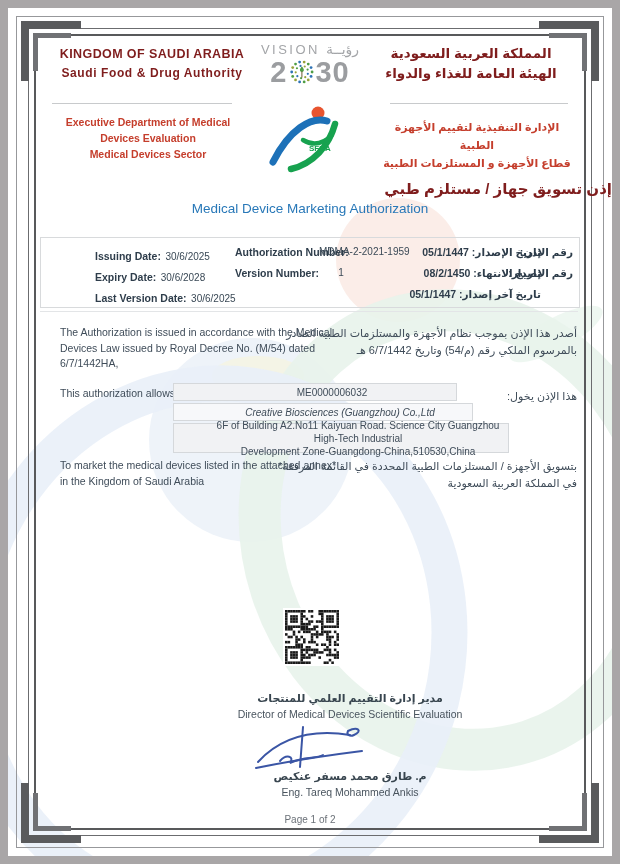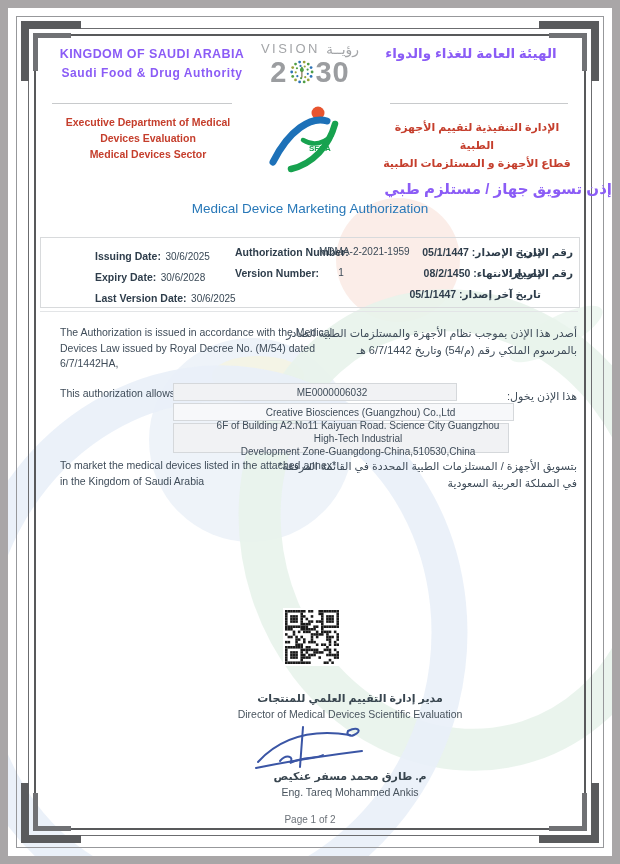--- a/index.html
+++ b/index.html
@@ -8,26 +8,26 @@
     width:620px;height:864px;position:relative;
     background:#a9a6a7;
     font-family:"Liberation Sans","DejaVu Sans",sans-serif;
     -webkit-font-smoothing:antialiased;
   }
   .page{position:absolute;left:8px;top:8px;width:604px;height:848px;background:#ffffff;overflow:hidden;}
   .abs{position:absolute;}
   .wm{position:absolute;left:0;top:0;z-index:0;}
   .frame{position:absolute;z-index:2;pointer-events:none;}
   .content{position:absolute;left:0;top:0;width:100%;height:100%;z-index:3;}
-  .blue{color:#8b5cf6;}
+  .blue{color:#7f1d1d;}
   .red{color:#c53e2c;}
   .hdr-en{font-weight:bold;font-size:12.5px;line-height:19px;letter-spacing:.4px;text-align:center;}
   .hdr-en .l2{font-size:12px;letter-spacing:.6px;}
   .hdr-ar{font-weight:bold;font-size:13.5px;line-height:20px;text-align:center;direction:rtl;}
-  .vision-row1{font-size:13px;color:#a3a5a8;letter-spacing:2.5px;display:flex;align-items:flex-start;gap:6px;justify-content:center;}
+  .vision-row1{font-size:13px;color:#a3a5a8;letter-spacing:2.5px;display:flex;align-items:center;gap:6px;justify-content:center;}
   .vision-row2{display:flex;align-items:center;justify-content:center;gap:1px;margin-top:1px;}
   .vision-digit{font-size:29px;font-weight:bold;color:#9b9da0;letter-spacing:1px;line-height:28px;}
   .dept{font-weight:bold;font-size:10.5px;line-height:16px;text-align:center;}
   .dept-ar{font-weight:bold;font-size:11px;line-height:18px;text-align:center;direction:rtl;}
   .title-ar{font-weight:bold;font-size:15px;direction:rtl;}
   .title-en{font-size:13.5px;text-align:center;color:#2878b8;}
   .fieldbox{border:1px solid #d8dadc;background:transparent;}
   .flabel{font-weight:bold;font-size:10.5px;color:#2e3d4b;padding-left:29px;}
   .fval{font-size:10px;color:#3a4956;}
   .far{font-weight:bold;font-size:10.5px;color:#2e3d4b;direction:rtl;white-space:nowrap;}
@@ -105,20 +105,21 @@
               <circle cx="15.83" cy="7.49" r="1.1" fill="#97a23b"></circle>
               <circle cx="18.72" cy="10.60" r="1.1" fill="#4f9e45"></circle>
               <path d="M13 7.5 C10.8 9.8 10 12 13 13.2 C16 12 15.2 9.8 13 7.5 Z" fill="#4f9e45"></path>
               <rect x="12.45" y="12.5" width="1.1" height="6" fill="#7a6a43"></rect>
             </svg></span>
         <span class="vision-digit">30</span>
       </div>
     </div>
 
     <div class="abs hdr-ar blue" style="right:34px;top:36px;width:214px;">
+      <div>المملكة العربية السعودية</div>
       <div>الهيئة العامة للغذاء والدواء</div>
     </div>
 
     <div class="hline" style="left:44px;top:95px;width:180px;"></div>
     <div class="hline" style="right:44px;top:95px;width:178px;"></div>
 
     <div class="abs dept red" style="left:44px;top:106px;width:192px;">
       <div>Executive Department of Medical</div>
       <div>Devices Evaluation</div>
       <div>Medical Devices Sector</div>
@@ -171,21 +172,21 @@
       <div>بالمرسوم الملكي رقم (م/54) وتاريخ 6/7/1442 هـ</div>
     </div>
 
     <div class="abs para" style="left:52px;top:378px;">This authorization allows:</div>
     <div class="abs para-ar" style="right:35px;top:380px;">هذا الإذن يخول:</div>
 
     <div class="abs" style="left:165px;top:375px;width:284px;">
       <div class="tbl-row" style="top:0;width:284px;height:18px;">
         <span>ME0000006032</span>
       </div>
-      <div class="tbl-row" style="top:20px;width:341px;height:18px;background:#f7f8fa;">
+      <div class="tbl-row" style="top:20px;width:300px;height:18px;background:#f7f8fa;font-style:italic;">
         <span>Creative Biosciences (Guangzhou) Co.,Ltd</span>
       </div>
       <div class="tbl-row" style="top:40px;width:336px;height:30px;line-height:13px;">
         <span>6F of Building A2.No11 Kaiyuan Road. Science City Guangzhou High-Tech Industrial</span>
         <span>Development Zone-Guangdong-China,510530,China</span>
       </div>
     </div>
 
     <div class="abs para" style="left:52px;top:450px;width:290px;">
       <div>To market the medical devices listed in the attached annex*</div>

